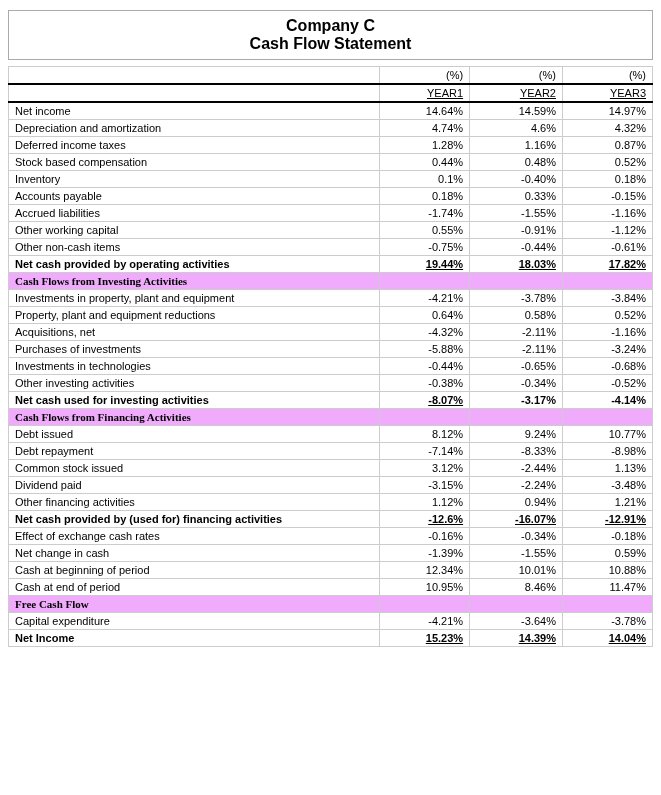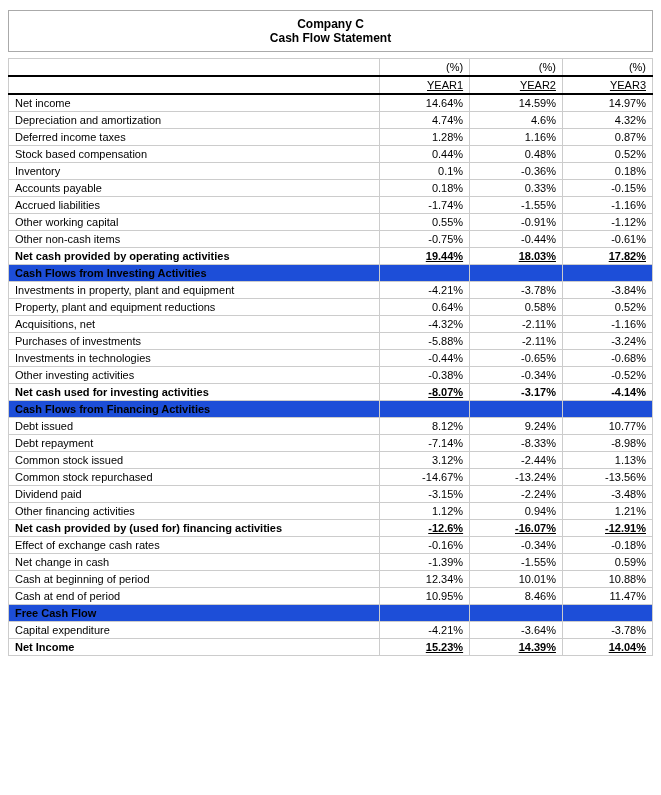--- a/index.html
+++ b/index.html
@@ -12,21 +12,21 @@
     .container {
       width: 661px;
       padding: 10px 8px;
     }
     .title-block {
       text-align: center;
       border: 1px solid #aaa;
       padding: 6px 0;
       margin-bottom: 6px;
       font-weight: bold;
-      font-size: 12px;
+      font-size: 16px;
     }
     table {
       width: 100%;
       border-collapse: collapse;
     }
     th, td {
       border: 1px solid #ccc;
       padding: 2px 6px;
       vertical-align: middle;
     }
@@ -47,21 +47,22 @@
       text-align: left;
     }
     .underline {
       text-decoration: underline;
     }
     .bold-row td {
       font-weight: bold;
     }
     .section-header td {
       font-weight: bold;
-      background: #1d4ed8;
+      background: #f0abfc;
+      font-family: Liberation Serif, serif;
     }
     tr td {
       font-size: 11px;
     }
     .pct-label {
       font-size: 11px;
     }
   </style>
 </head>
 <body>
@@ -108,21 +109,21 @@
         </tr>
         <tr>
           <td class="col-label">Stock based compensation</td>
           <td class="col-y1">0.44%</td>
           <td class="col-y2">0.48%</td>
           <td class="col-y3">0.52%</td>
         </tr>
         <tr>
           <td class="col-label">Inventory</td>
           <td class="col-y1">0.1%</td>
-          <td class="col-y2">-0.36%</td>
+          <td class="col-y2">-0.40%</td>
           <td class="col-y3">0.18%</td>
         </tr>
         <tr>
           <td class="col-label">Accounts payable</td>
           <td class="col-y1">0.18%</td>
           <td class="col-y2">0.33%</td>
           <td class="col-y3">-0.15%</td>
         </tr>
         <tr>
           <td class="col-label">Accrued liabilities</td>
@@ -214,26 +215,20 @@
           <td class="col-y2">-8.33%</td>
           <td class="col-y3">-8.98%</td>
         </tr>
         <tr>
           <td class="col-label">Common stock issued</td>
           <td class="col-y1">3.12%</td>
           <td class="col-y2">-2.44%</td>
           <td class="col-y3">1.13%</td>
         </tr>
         <tr>
-          <td class="col-label">Common stock repurchased</td>
-          <td class="col-y1">-14.67%</td>
-          <td class="col-y2">-13.24%</td>
-          <td class="col-y3">-13.56%</td>
-        </tr>
-        <tr>
           <td class="col-label">Dividend paid</td>
           <td class="col-y1">-3.15%</td>
           <td class="col-y2">-2.24%</td>
           <td class="col-y3">-3.48%</td>
         </tr>
         <tr>
           <td class="col-label">Other financing activities</td>
           <td class="col-y1">1.12%</td>
           <td class="col-y2">0.94%</td>
           <td class="col-y3">1.21%</td>

